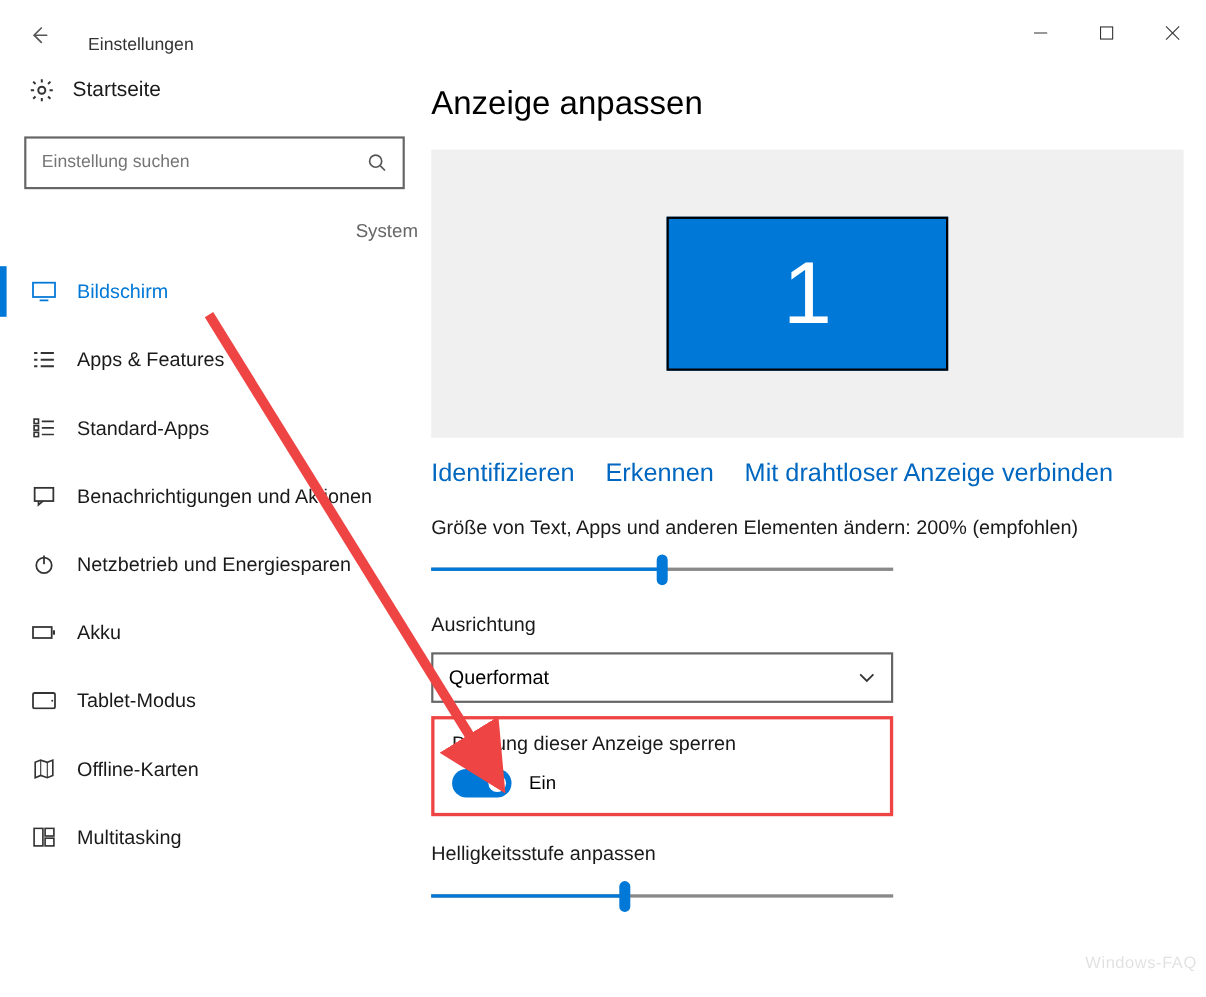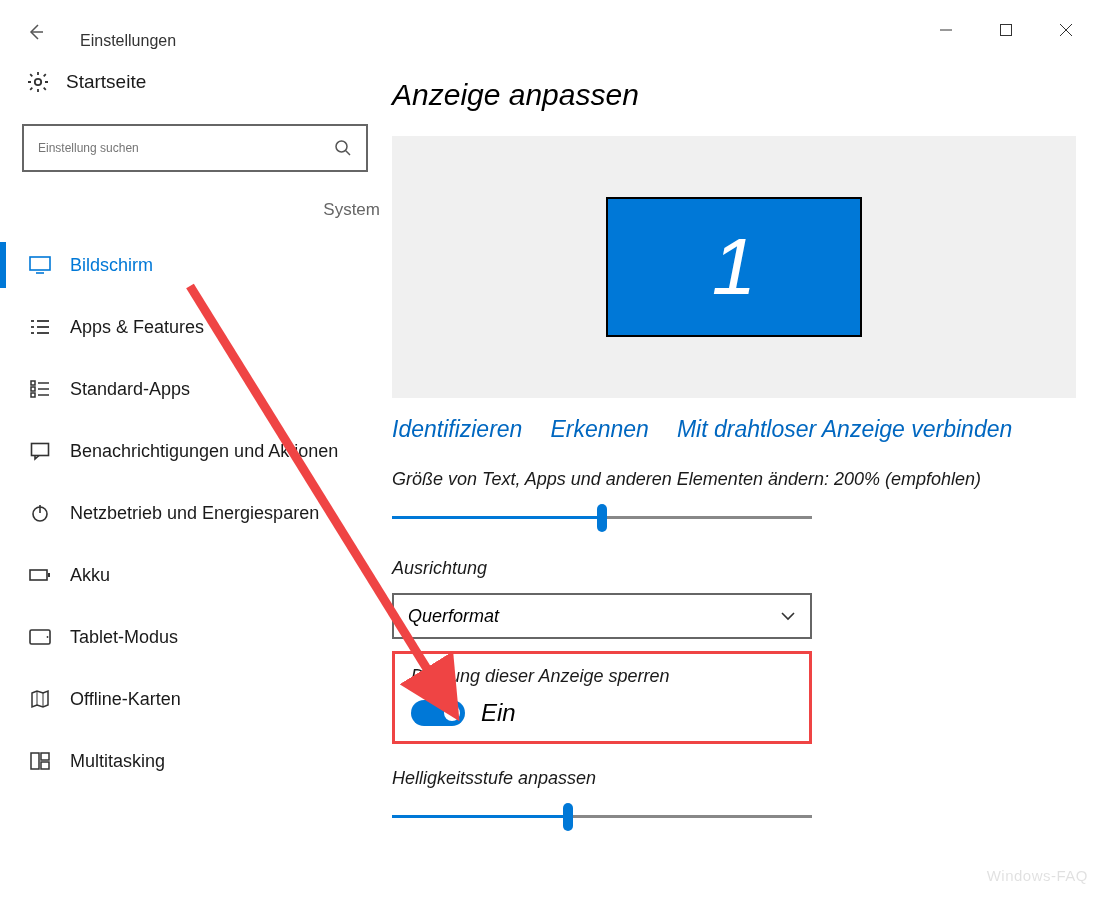--- a/index.html
+++ b/index.html
@@ -68,21 +68,21 @@
     display: flex;
     align-items: center;
     padding: 0 14px;
     margin-right: 12px;
     margin-bottom: 28px;
   }
   .search-box input {
     flex: 1;
     border: none;
     outline: none;
-    font-size: 12px;
+    font-size: 16px;
     font-family: inherit;
     color: #555;
     background: transparent;
   }
   .search-icon { color: #555; }
 
   .section-header {
     font-size: 17px;
     color: #666;
     margin-bottom: 14px;
@@ -117,21 +117,20 @@
     display: flex;
     justify-content: center;
     color: #333;
   }
   .nav-item.active .icon { color: #0078d7; }
 
   
   .main {
     flex: 1;
     padding: 28px 20px 0 12px;
-    font-style: italic;
   }
   .main h1 {
     font-size: 30px;
     font-weight: 400;
     margin-bottom: 24px;
   }
 
   .display-preview {
     background: #f0f0f0;
     height: 262px;
@@ -230,21 +229,21 @@
     position: relative;
   }
   .toggle::after {
     content: "";
     position: absolute;
     width: 16px; height: 16px;
     background: #fff;
     border-radius: 50%;
     right: 5px; top: 5px;
   }
-  .toggle-label { font-size: 24px; }
+  .toggle-label { font-size: 17px; }
 
   
   .arrow-overlay {
     position: absolute;
     left: 180px;
     top: 276px;
     pointer-events: none;
     z-index: 50;
   }
 

